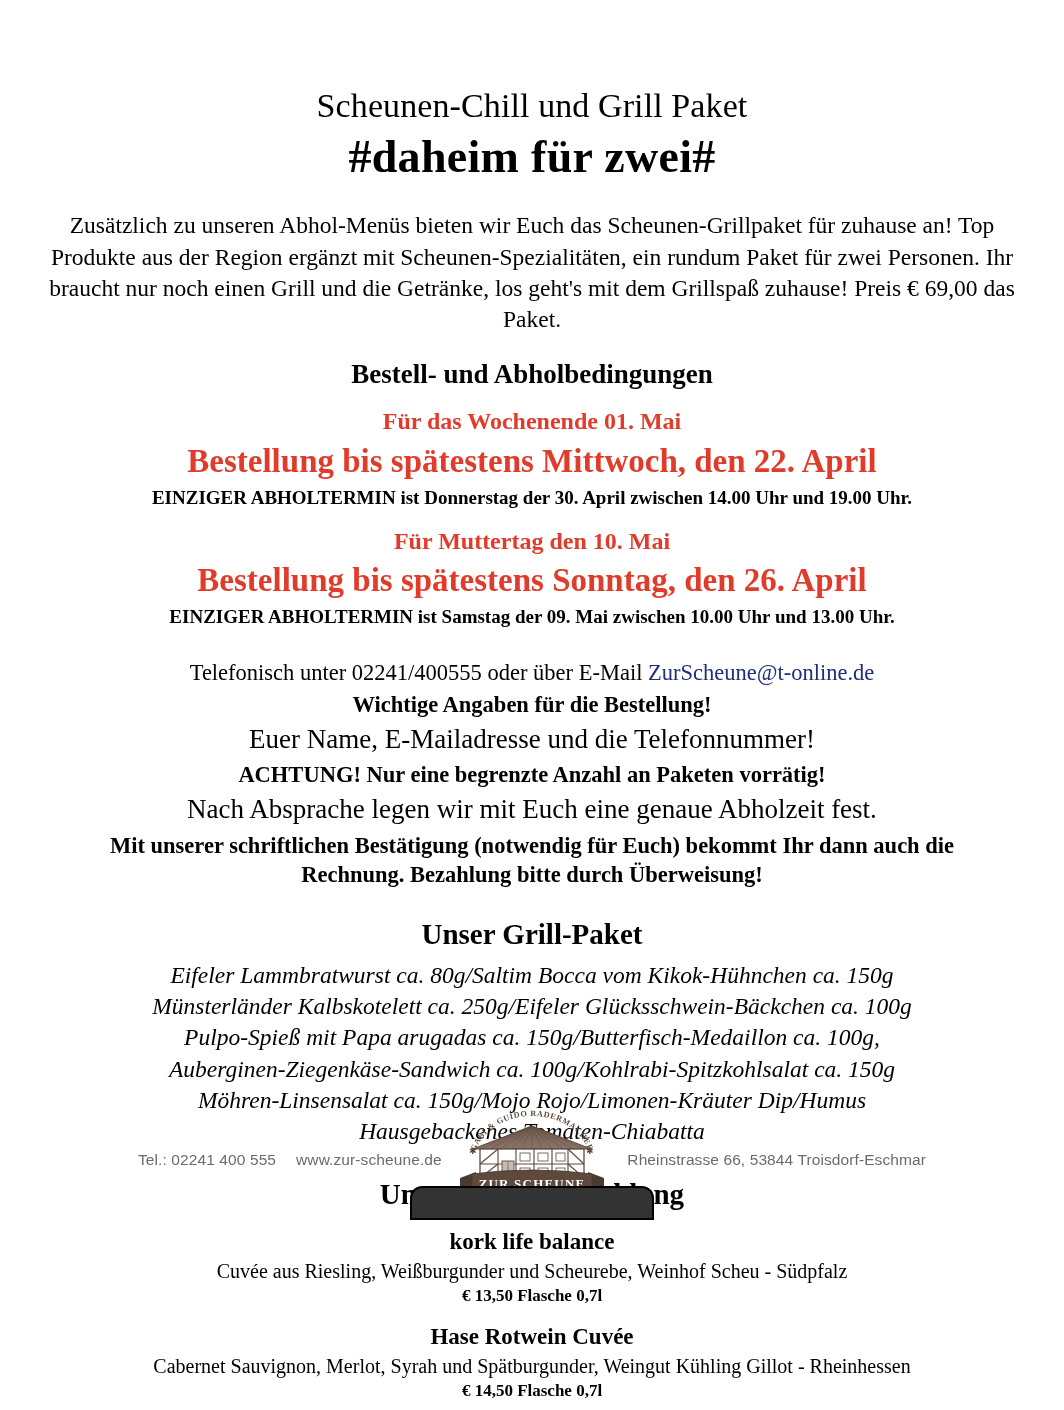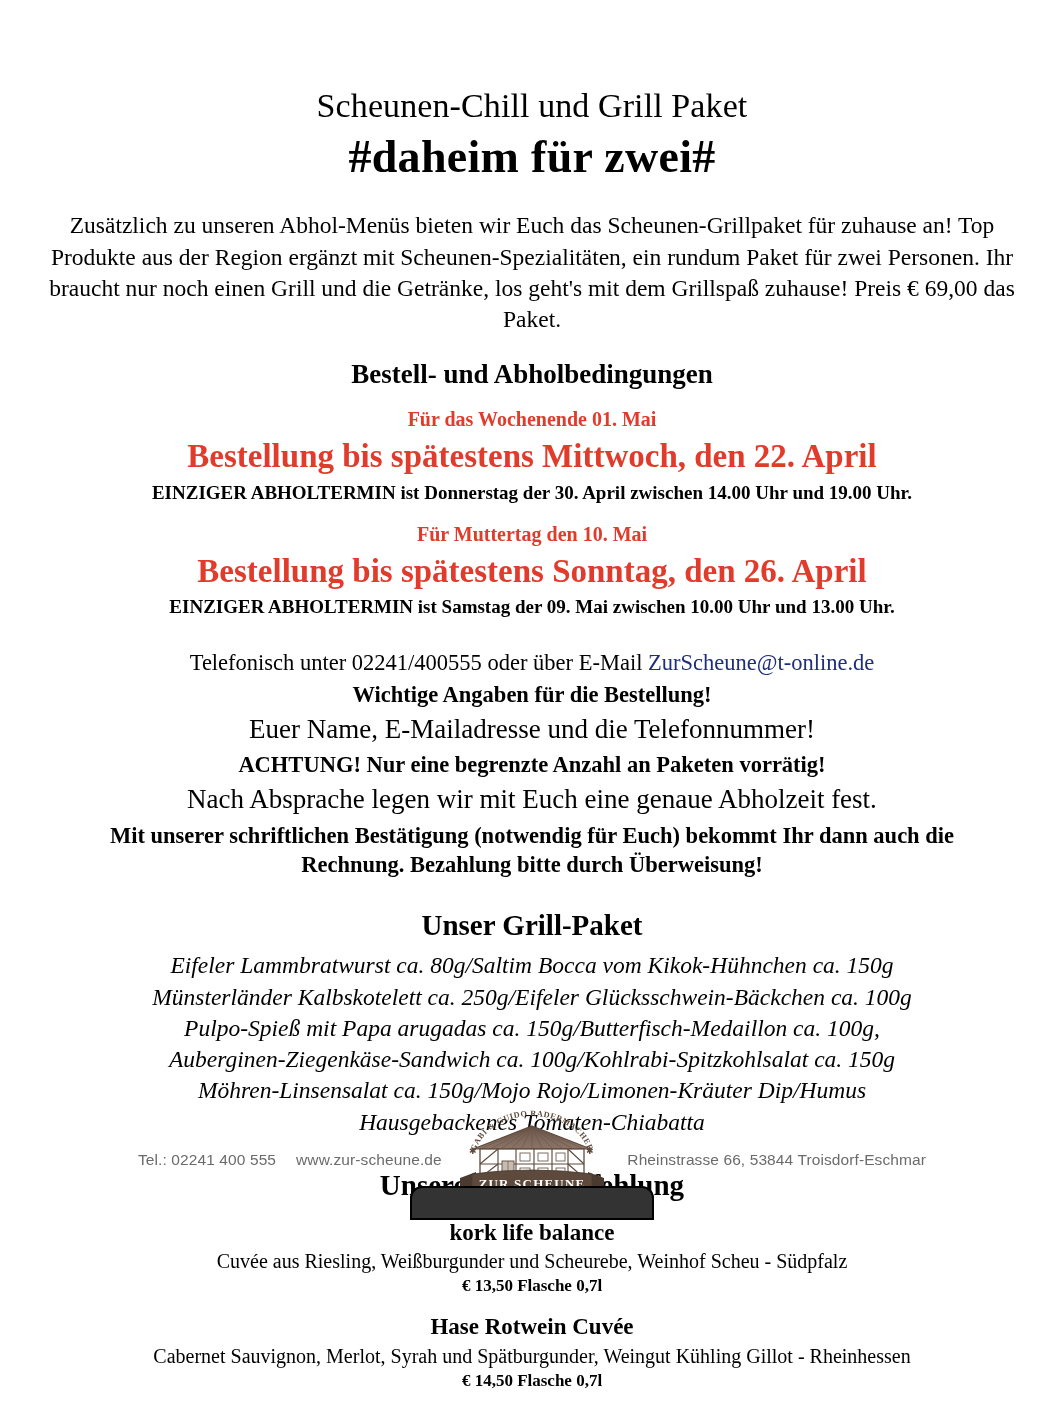--- a/index.html
+++ b/index.html
@@ -57,21 +57,21 @@
   .section-heading-underline {
     font-size: 27px;
     font-weight: 700;
     margin: 24px 0 0 0;
     text-underline-offset: 3px;
   }
 
   
   .red-small {
     color: #E13B2B;
-    font-size: 20px;
+    font-size: 24px;
     font-weight: 700;
     margin: 17px 0 0 0;
     line-height: 1.2;
   }
   .red-big {
     color: #E13B2B;
     font-size: 33px;
     font-weight: 700;
     margin: 6px 0 0 0;
     line-height: 1.2;

